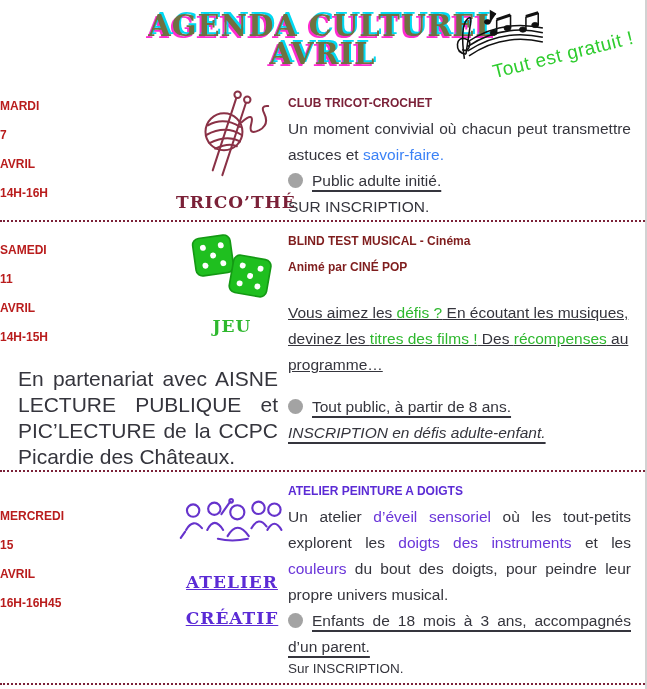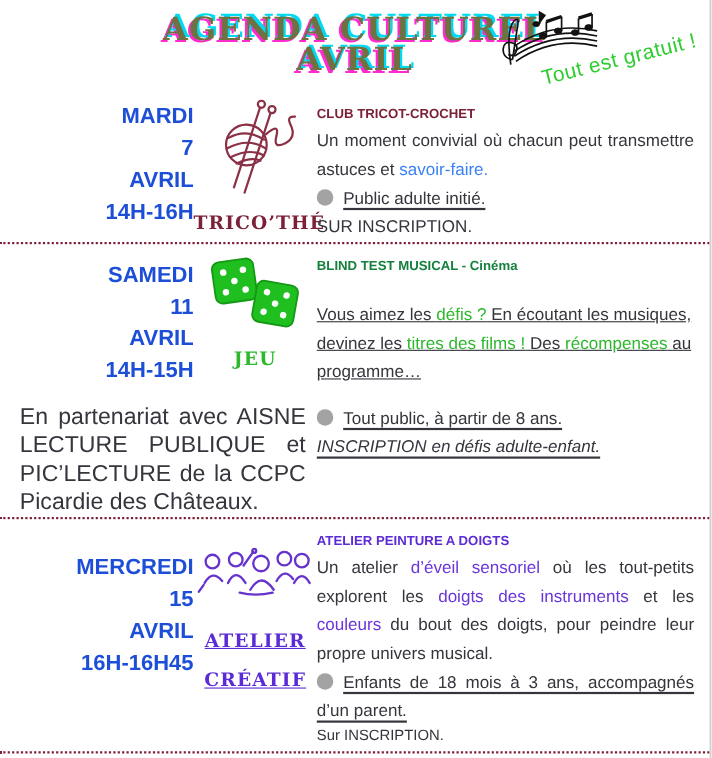--- a/index.html
+++ b/index.html
@@ -22,41 +22,41 @@
     color:#2ecc2e; font-size:19px; letter-spacing:.5px; white-space:nowrap;
   }
   
   .divider { border-top:2px dotted #7b2138; height:0; }
   .divider.bottom { position:absolute; left:0; right:0; bottom:4px; }
   
   .event { display:flex; align-items:flex-start; }
   .ev1 { min-height:131px; }
   .ev2 { min-height:232px; }
   .ev3 { min-height:226px; }
-  .day-col { width:176px; flex:none; text-align:right; font-weight:bold;
-             font-size:20px; line-height:29px; color:#1d4ed8; }
+  .day-col { width:176px; flex:none; text-align:left; font-weight:bold;
+             font-size:12px; line-height:29px; color:#b91c1c; }
   .ev1 .day-col { padding-top:6px; }
   .ev2 .day-col { padding-top:14px; }
   .ev3 .day-col { padding-top:30px; }
   .icon-col { width:112px; flex:none; text-align:center; }
   .ev1 .icon-col { padding-top:4px; }
   .ev2 .icon-col { padding-top:8px; }
   .ev3 .icon-col { padding-top:24px; }
   .category { font-family:"DejaVu Serif", serif; font-weight:bold;
               font-size:17px; letter-spacing:1px; line-height:24px; margin-top:6px; }
   .ev3 .category { line-height:36px; margin-top:12px; }
   .ev1 .category { color:#7b2138; }
   .ev2 .category { color:#2eb82e; }
   .ev3 .category { color:#5b2bd5;text-decoration:underline; }
   .text-col { flex:1; padding:4px 14px 0 0; font-size:15.5px; line-height:26px; }
   .ev2 .text-col { padding-top:6px; }
   .ev3 .text-col { padding-top:6px; }
   .ev-title { margin:0; font-weight:bold; font-size:12px; line-height:26px; }
   .ev1 .ev-title { color:#7b2138; }
-  .ev2 .ev-title { color:#15803d; margin-bottom:20px; }
+  .ev2 .ev-title { color:#7f1d1d; margin-bottom:20px; }
   .ev3 .ev-title { color:#5b2bd5; }
   p { margin:0; }
   .just { text-align:justify; }
   .body-par { margin:0; }
   .ev2 .body-par { margin-bottom:16px;text-decoration:underline; }
   .c-maroon { color:#3b82f6; }
   .c-green  { color:#2eb82e; }
   .c-purple { color:#6a35d9; }
   .u { text-decoration:underline; text-underline-offset:4px; text-decoration-thickness:1.5px; }
   .i { font-style:italic; }
@@ -184,20 +184,21 @@
           <div class="category">
             <div>JEU</div>
           </div>
         </div>
       </div>
       <p class="partner">En partenariat avec AISNE LECTURE PUBLIQUE et PIC’LECTURE de la CCPC Picardie des Châteaux.</p>
     </div>
     <div class="text-col">
       <h2 class="ev-title">
         <div>BLIND TEST MUSICAL - Cinéma</div>
+        <div>Animé par CINÉ POP</div>
       </h2>
       <p class="body-par"><span>Vous aimez les </span><span class="c-green">défis ?</span><span> En écoutant les musiques, devinez les </span><span class="c-green">titres des films !</span><span> Des </span><span class="c-green">récompenses</span><span> au programme…</span></p>
       <p class="note"><span class="dot"></span><span><span class="u">Tout public, à partir de 8 ans.</span></span></p>
       <p class="note"><span class="u i">INSCRIPTION en défis adulte-enfant.</span></p>
     </div>
   </section>
 
   <div class="divider"></div>
 
   <section class="event ev3">

